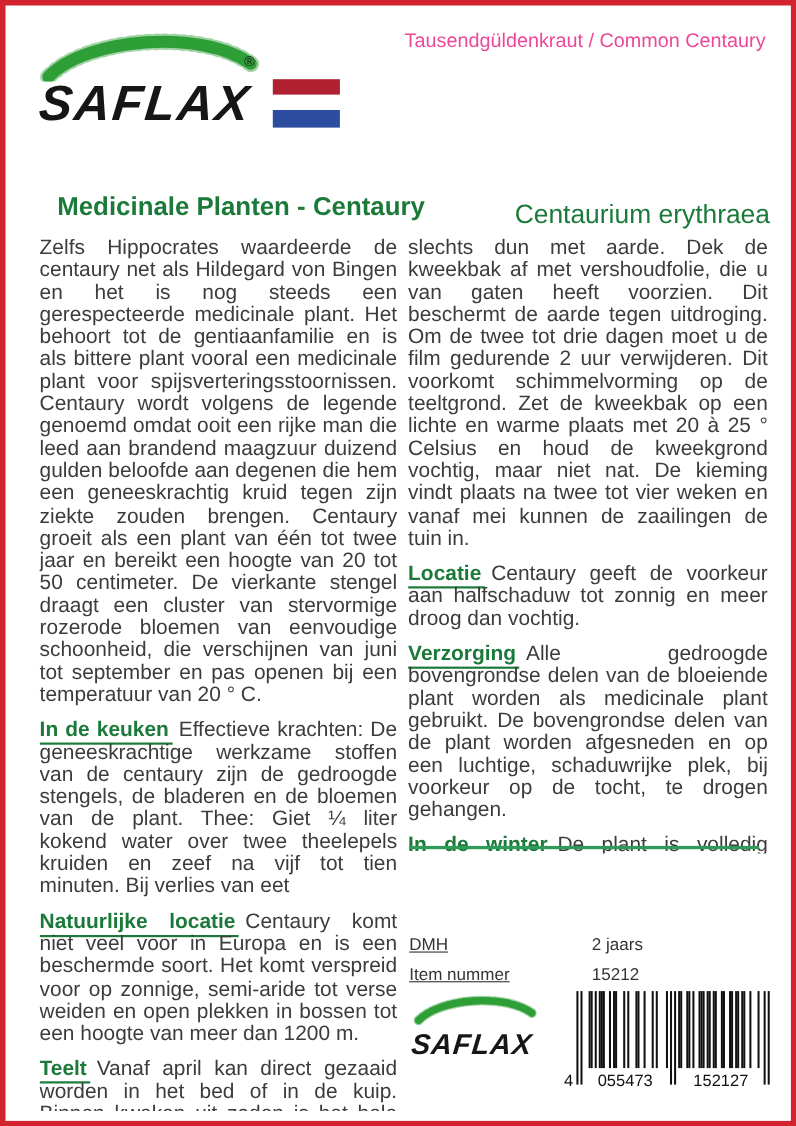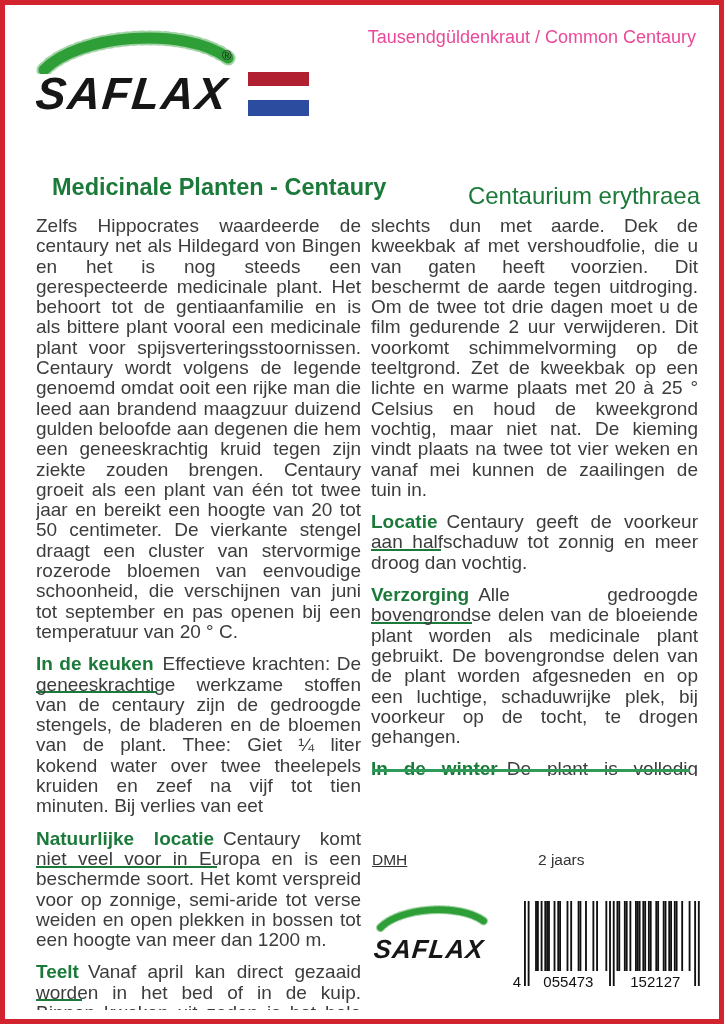--- a/index.html
+++ b/index.html
@@ -45,21 +45,21 @@
   }
 
   
   .col{position:absolute;top:216px;font-size:19px;line-height:20.3px;text-align:justify;overflow:hidden;}
   .col-left{left:36px;width:325px;height:794px;}
   .col-right{left:371px;width:327px;height:560px;}
   .col p{margin:0 0 12px;}
   .col p:last-child{margin-bottom:0;}
   .lead{
     color:var(--heading-green);font-weight:700;
-    border-bottom:2px solid var(--heading-green);padding-bottom:17px;padding-right:3px;
+    border-bottom:2px solid var(--heading-green);padding-bottom:1px;padding-right:3px;
     margin-right:6px;white-space:nowrap;
   }
 
   
   .divider{position:absolute;left:372px;top:769px;width:318px;height:3px;background:var(--divider-green);}
   .info{position:absolute;left:372px;top:851px;width:320px;font-size:15.5px;color:#333;}
   .info .row{display:flex;margin-bottom:9px;}
   .info .label{width:166px;text-decoration:underline;}
   .footer-logo{position:absolute;left:374px;top:898px;width:130px;height:90px;}
   .footer-logo .arch{position:absolute;left:2px;top:4px;}
@@ -115,20 +115,24 @@
 </div>
 
   <div class="divider"></div>
 
   <div class="info">
   <div class="row">
     <span class="label">DMH</span>
     <span class="value">2 jaars</span>
   </div>
 
+  <div class="row">
+    <span class="label">Item nummer</span>
+    <span class="value">15212</span>
+  </div>
 </div>
 
   <div class="footer-logo">
     <svg class="arch" width="112" height="30" viewBox="0 0 200 46">
       <path d="M8,42 C42,6 148,-2 192,30" fill="none" stroke="#2f9e38" stroke-width="12" stroke-linecap="round"></path>
       <path d="M8,42 C42,6 148,-2 192,30" fill="none" stroke="#2f9e38" stroke-width="16" stroke-linecap="round" stroke-dasharray="3 5" opacity="0.45"></path>
     </svg>
     <div class="brand-text">SAFLAX</div>
   </div>
 

